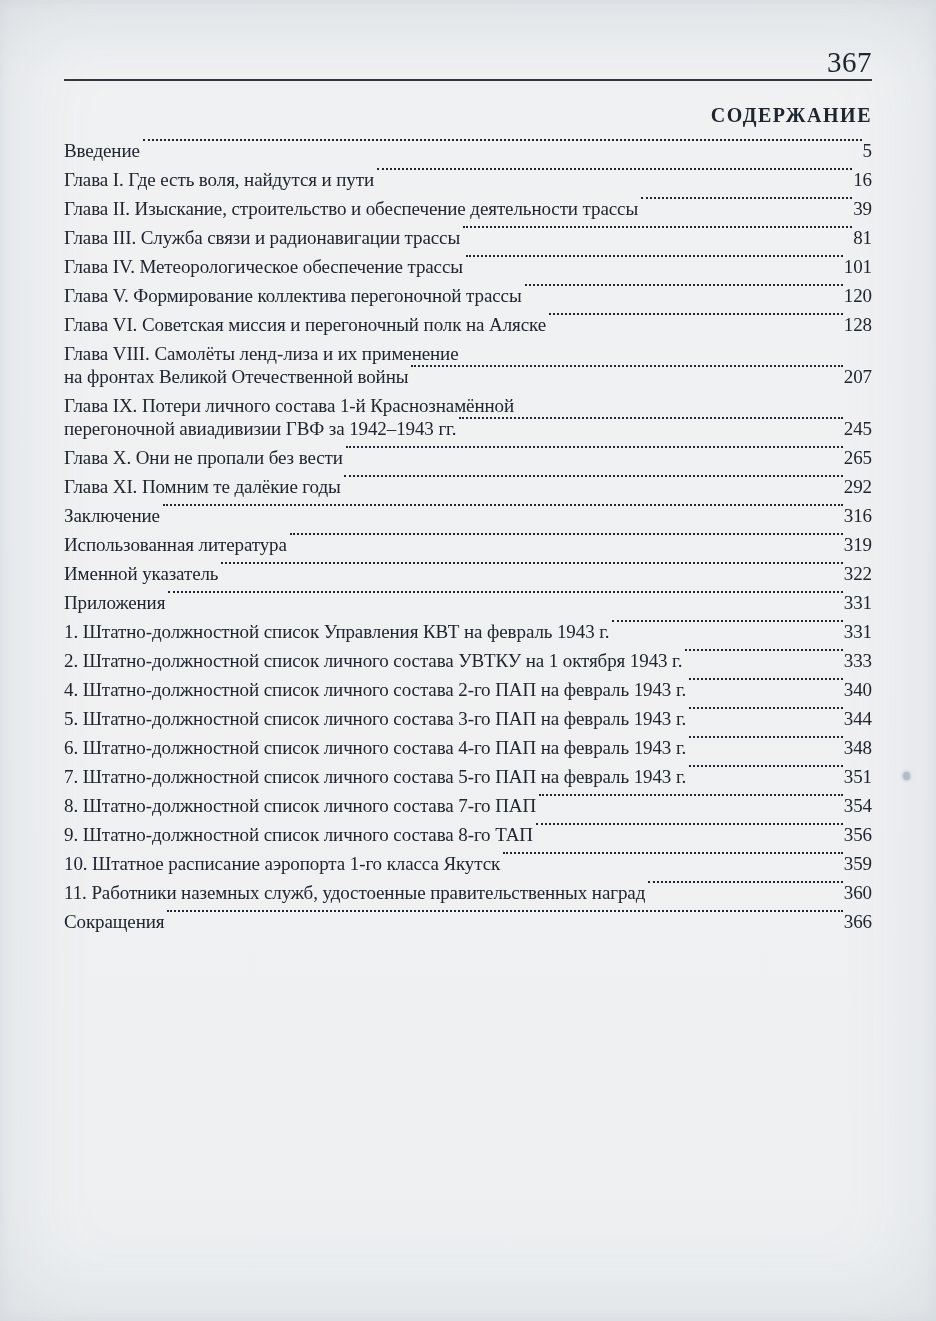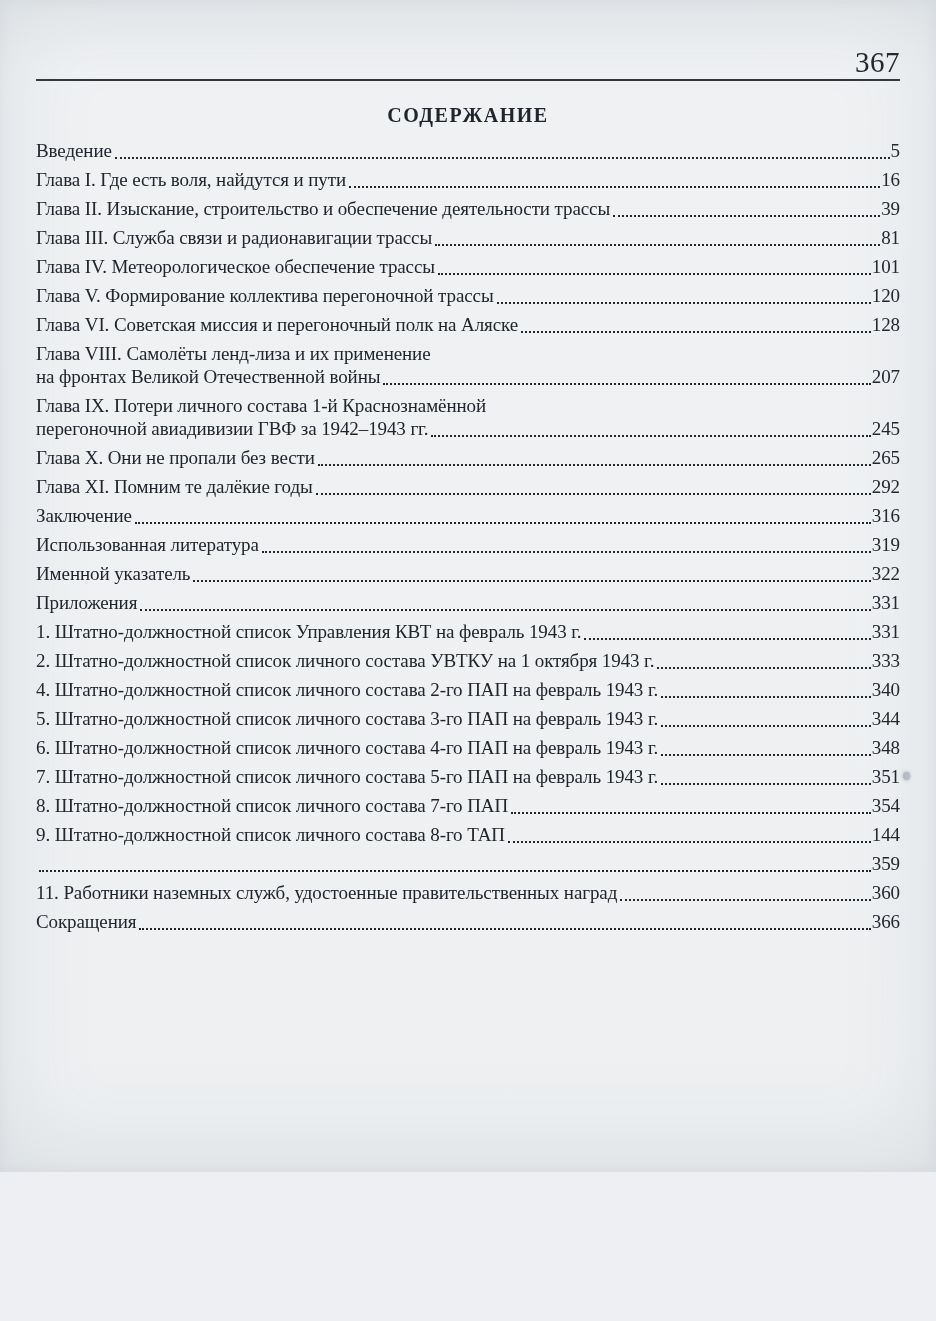--- a/index.html
+++ b/index.html
@@ -10,23 +10,23 @@
     width: 936px;
     height: 1321px;
     font-family: "Liberation Serif", "DejaVu Serif", serif;
     background: var(--paper, #edeff2);
     color: var(--ink, #20262e);
     overflow: hidden;
   }
   .page {
     position: relative;
     width: 936px;
-    height: 1172px;
+    height: 1321px;
     box-sizing: border-box;
-    padding: 0 36px;
+    padding: 0 64px;
     background: linear-gradient(180deg, #e9ecee 0%, #eff1f3 6%, #eef0f2 90%, #eaedef 100%);
   }
   .page::after {
     content: "";
     position: absolute;
     inset: 0;
     pointer-events: none;
     box-shadow: inset 0 0 90px rgba(140,150,160,0.18), inset 0 0 14px rgba(150,160,170,0.12);
   }
   .header {
@@ -39,40 +39,40 @@
     letter-spacing: 0.5px;
   }
   .header-rule {
     height: 0;
     border: none;
     border-top: 2px solid var(--rule, #31373b);
     margin: 1px 0 0 0;
   }
   .doc-title {
     margin: 22px 0 0 0;
-    text-align: center;
+    text-align: right;
     font-size: 20px;
     line-height: 24px;
     font-weight: bold;
     letter-spacing: 1.5px;
   }
   .toc {
     margin-top: 12px;
     font-size: 19px;
   }
   .toc-entry {
     margin-bottom: 6px;
   }
   .toc-line, .toc-row {
     line-height: 23px;
     letter-spacing: -0.1px;
   }
   .toc-row {
     display: flex;
-    align-items: flex-end;
+    align-items: flex-start;
   }
   .toc-text {
     white-space: nowrap;
     flex: 0 0 auto;
   }
   .leader {
     flex: 1 1 auto;
     min-width: 4px;
     border-bottom: 2px dotted var(--ink, #20262e);
     margin: 0 1px 3px 3px;
@@ -259,25 +259,26 @@
         <div class="toc-row">
           <span class="toc-text">8. Штатно-должностной список личного состава 7-го ПАП</span>
           <span class="leader"></span>
           <span class="toc-page">354</span>
         </div>
       </div>
       <div class="toc-entry">
         <div class="toc-row">
           <span class="toc-text">9. Штатно-должностной список личного состава 8-го ТАП</span>
           <span class="leader"></span>
-          <span class="toc-page">144</span>
-        </div>
-      </div>
-      <div class="toc-entry">
-        <div class="toc-row">
+          <span class="toc-page">356</span>
+        </div>
+      </div>
+      <div class="toc-entry">
+        <div class="toc-row">
+          <span class="toc-text">10. Штатное расписание аэропорта 1-го класса Якутск</span>
           <span class="leader"></span>
           <span class="toc-page">359</span>
         </div>
       </div>
       <div class="toc-entry">
         <div class="toc-row">
           <span class="toc-text">11. Работники наземных служб, удостоенные правительственных наград</span>
           <span class="leader"></span>
           <span class="toc-page">360</span>
         </div>

